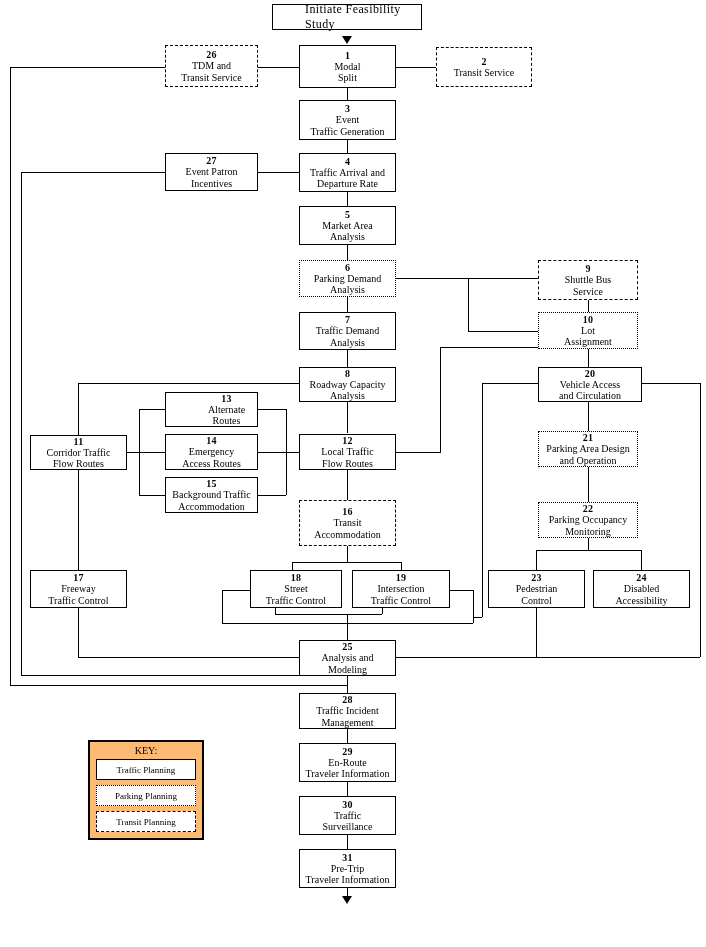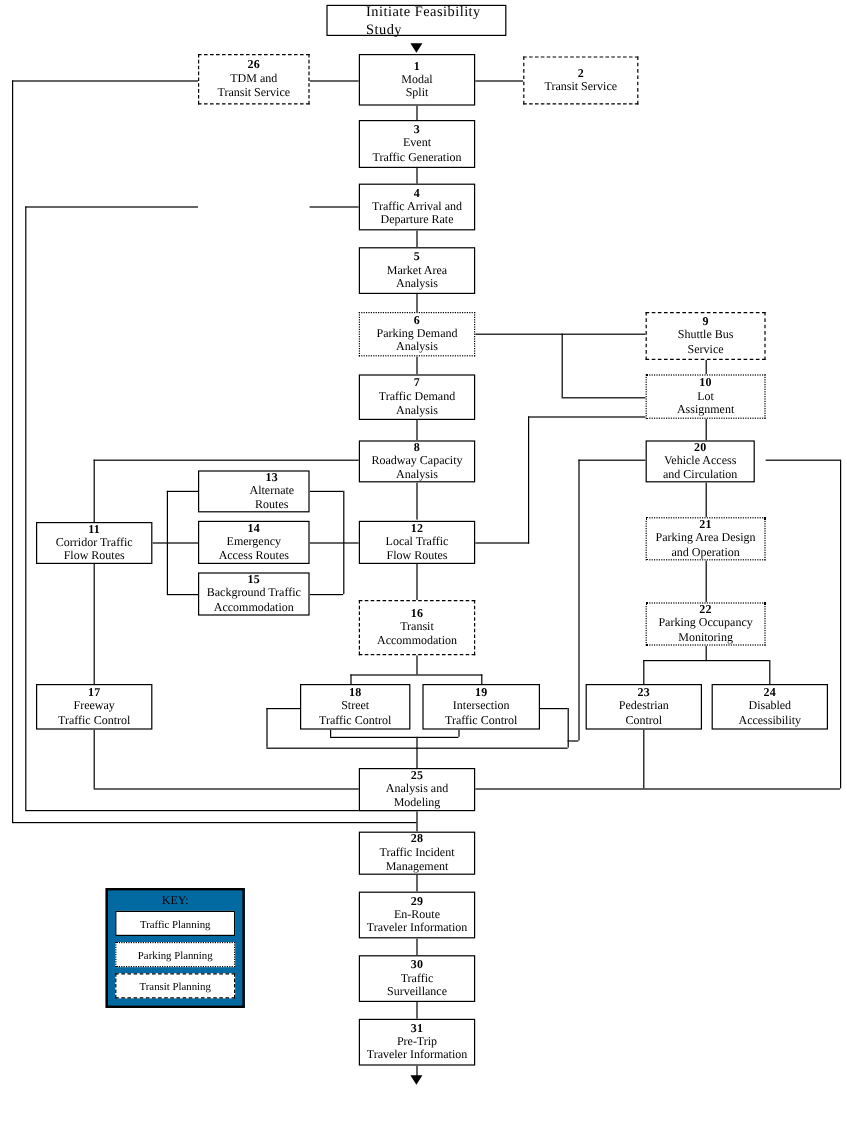--- a/index.html
+++ b/index.html
@@ -21,21 +21,21 @@
             font-size:12px;letter-spacing:0.4px;color:#000;z-index:5;}
 
   .ln{position:absolute;background:#000;z-index:1;}
   .lnh{height:1px;}
   .lnv{width:1px;}
 
   .arrow{position:absolute;width:0;height:0;border-left:5px solid transparent;
          border-right:5px solid transparent;border-top:8px solid #000;z-index:6;}
 
   #key{position:absolute;left:88px;top:740px;width:116px;height:100px;
-       border:2px solid #000;background:#0369a1;z-index:7;
+       border:2px solid #000;background:#fdba74;z-index:7;
        display:flex;flex-direction:column;align-items:center;padding-top:3px;box-sizing:border-box;}
   #key .ktitle{font-size:10px;margin-bottom:3px;}
   #key .kbox{width:98px;height:19px;display:flex;align-items:center;justify-content:center;
              font-size:9px;margin-bottom:5px;background:#fff;}
 </style>
 </head>
 <body>
 
 <div id="stage">
 
@@ -259,21 +259,21 @@
     <span class="lbl">Street
 Traffic Control</span>
   </div>
 
   <div class="node traffic" id="n19" style="left:352px;top:570px;width:98px;height:38px;">
     <span class="num">19</span>
     <span class="lbl">Intersection
 Traffic Control</span>
   </div>
 
-  <div class="node traffic" id="n20" style="left:538px;top:367px;width:91px;height:35px;">
+  <div class="node traffic" id="n20" style="left:538px;top:367px;width:104px;height:35px;">
     <span class="num">20</span>
     <span class="lbl">Vehicle Access
 and Circulation</span>
   </div>
 
   <div class="node parking" id="n21" style="left:538px;top:431px;width:100px;height:36px;">
     <span class="num">21</span>
     <span class="lbl">Parking Area Design
 and Operation</span>
   </div>
@@ -301,20 +301,25 @@
     <span class="lbl">Analysis and
 Modeling</span>
   </div>
 
   <div class="node transit" id="n26" style="left:165px;top:45px;width:93px;height:42px;">
     <span class="num">26</span>
     <span class="lbl">TDM and
 Transit Service</span>
   </div>
 
+  <div class="node traffic" id="n27" style="left:165px;top:153px;width:93px;height:38px;">
+    <span class="num">27</span>
+    <span class="lbl">Event Patron
+Incentives</span>
+  </div>
 
   <div class="node traffic" id="n28" style="left:299px;top:693px;width:97px;height:36px;">
     <span class="num">28</span>
     <span class="lbl">Traffic Incident
 Management</span>
   </div>
 
   <div class="node traffic" id="n29" style="left:299px;top:743px;width:97px;height:39px;">
     <span class="num">29</span>
     <span class="lbl">En-Route

